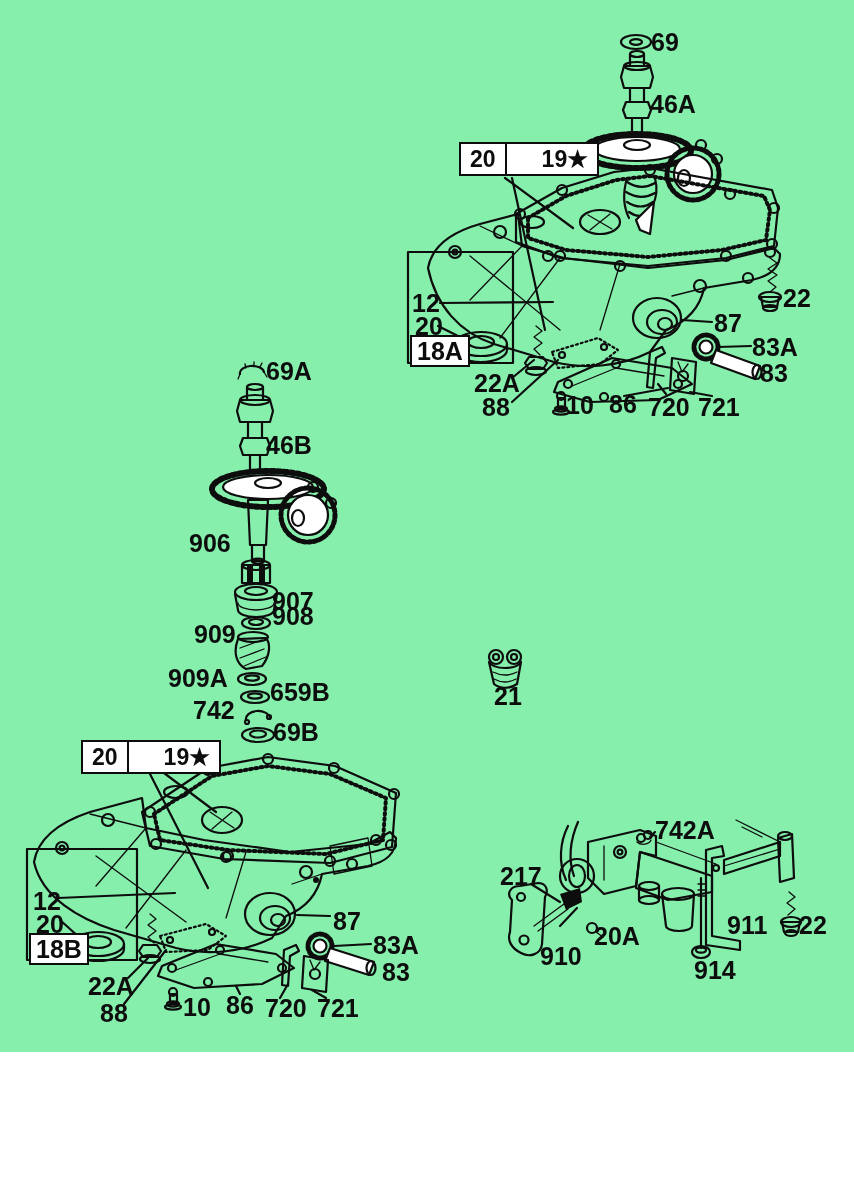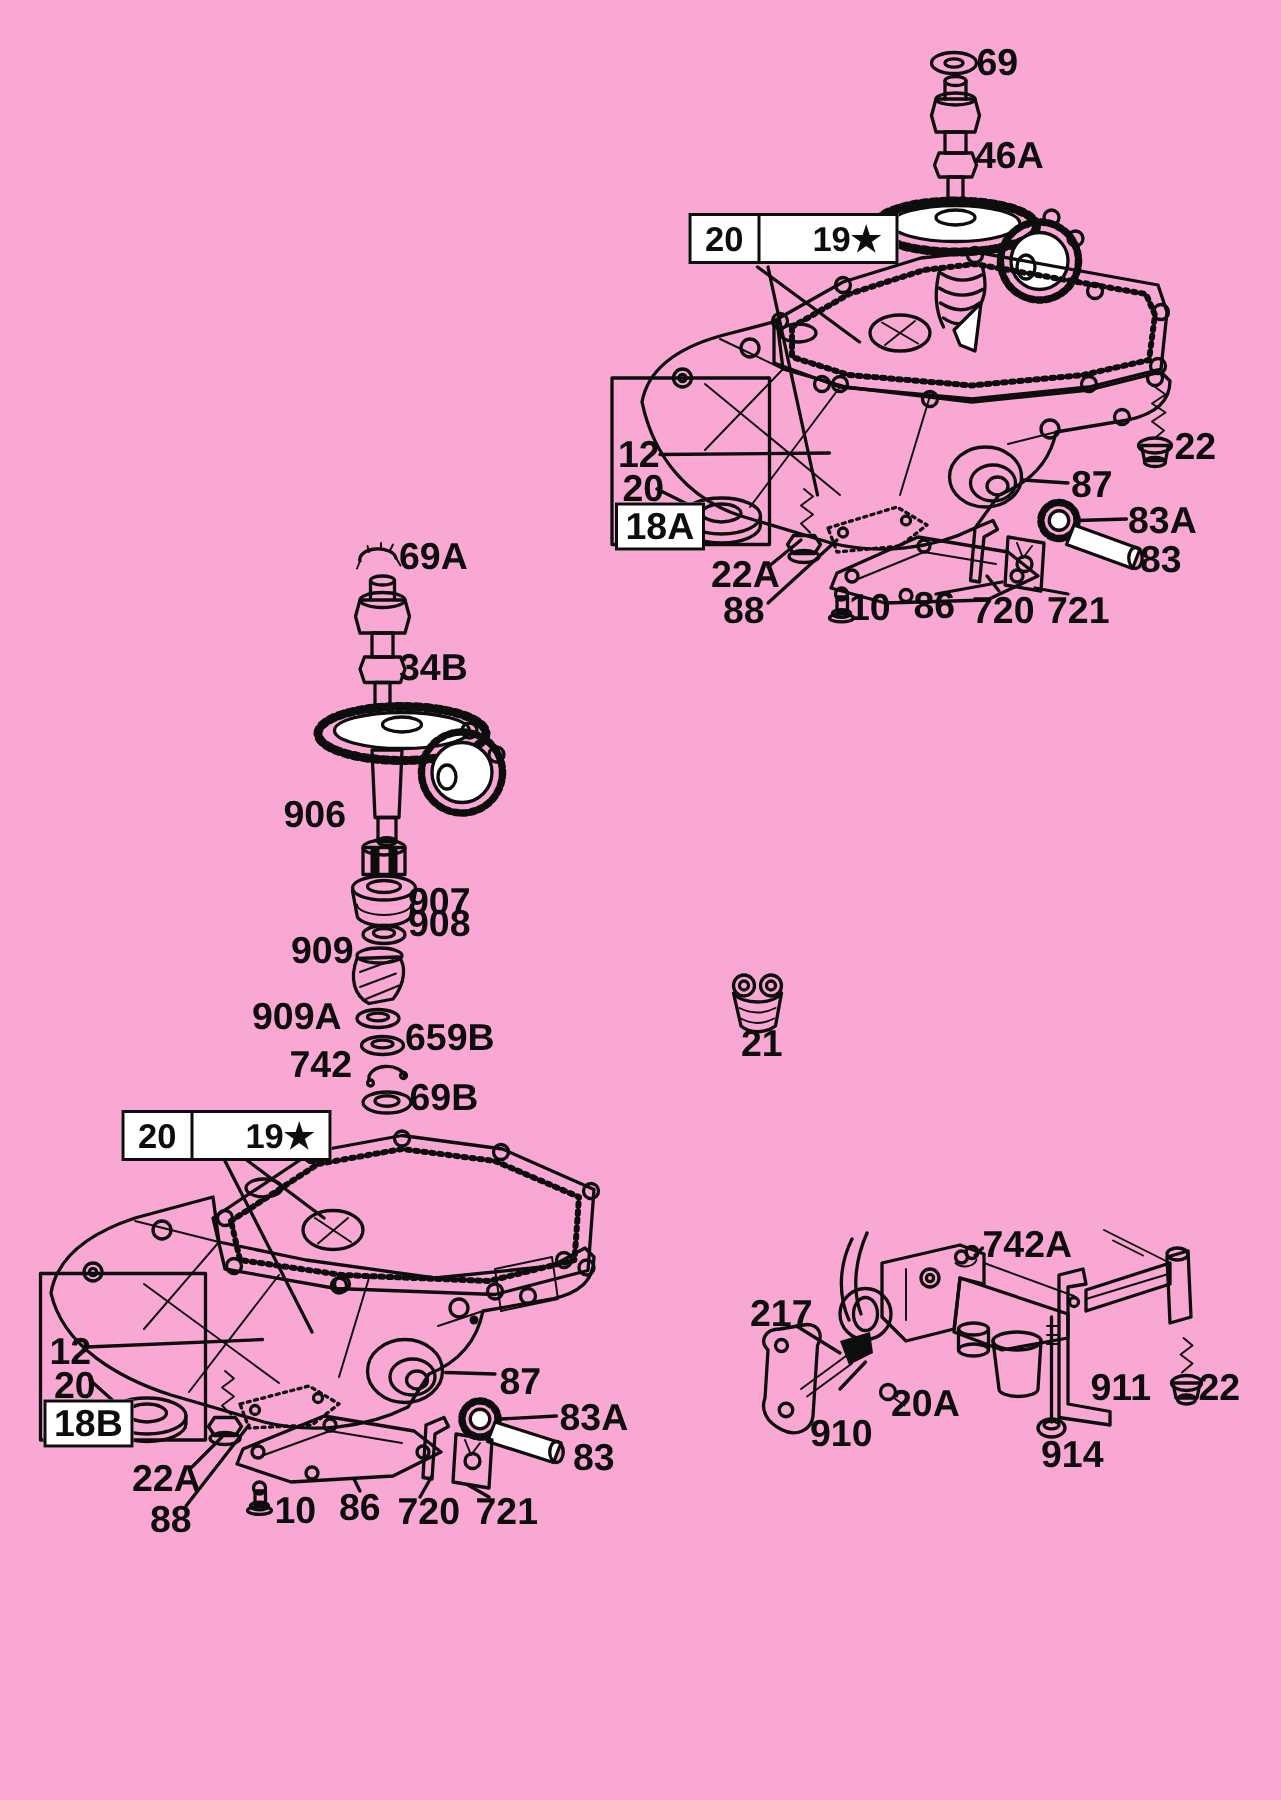--- a/index.html
+++ b/index.html
@@ -1,16 +1,16 @@
 <!DOCTYPE html>
 <html><head>
 <meta charset="utf-8">
 <style>
   html,body{margin:0;padding:0;background:#fff;}
-  .page{position:relative;width:854px;height:1200px;background:#f9a8d4;overflow:hidden;
+  .page{position:relative;width:854px;height:1052px;background:#86efac;overflow:hidden;
         font-family:"Liberation Sans",sans-serif;}
   svg{position:absolute;left:0;top:0;}
   svg *{stroke:#0d0d0d;stroke-width:2.2;fill:none;stroke-linecap:round;stroke-linejoin:round;}
   svg .teeth{stroke-width:6;stroke-dasharray:3.5 3;}
   svg .teeth2{stroke-width:5;stroke-dasharray:3 2.6;}
   svg .stipple{stroke-width:4;stroke-dasharray:1.8 3.6;}
   svg .dotline{stroke-width:2.4;stroke-dasharray:2 3;}
   svg .thin{stroke-width:1.3;}
   svg .led{stroke-width:1.8;}
   svg .fillb{fill:#0d0d0d;stroke:none;}
@@ -394,21 +394,21 @@
       <div class="part-label" style="left: 714px; top: 311px;">87</div>
       <div class="part-label" style="left: 752px; top: 335px;">83A</div>
       <div class="part-label" style="left: 760px; top: 361px;">83</div>
       <div class="part-label" style="left: 474px; top: 371px;">22A</div>
       <div class="part-label" style="left: 482px; top: 395px;">88</div>
       <div class="part-label" style="left: 566px; top: 393px;">10</div>
       <div class="part-label" style="left: 609px; top: 392px;">86</div>
       <div class="part-label" style="left: 648px; top: 395px;">720</div>
       <div class="part-label" style="left: 698px; top: 395px;">721</div>
       <div class="part-label" style="left: 266px; top: 359px;">69A</div>
-      <div class="part-label" style="left: 266px; top: 433px;">34B</div>
+      <div class="part-label" style="left: 266px; top: 433px;">46B</div>
       <div class="part-label" style="left: 189px; top: 531px;">906</div>
       <div class="part-label" style="left: 272px; top: 589px;">907</div>
       <div class="part-label" style="left: 194px; top: 610px; margin-top: 12px;">909</div>
       <div class="part-label" style="left: 272px; top: 604px;">908</div>
       <div class="part-label" style="left: 168px; top: 666px;">909A</div>
       <div class="part-label" style="left: 270px; top: 680px;">659B</div>
       <div class="part-label" style="left: 193px; top: 698px;">742</div>
       <div class="part-label" style="left: 273px; top: 720px;">69B</div>
       <div class="part-label" style="left: 494px; top: 684px;">21</div>
       <div class="part-label" style="left: 33px; top: 889px;">12</div>

